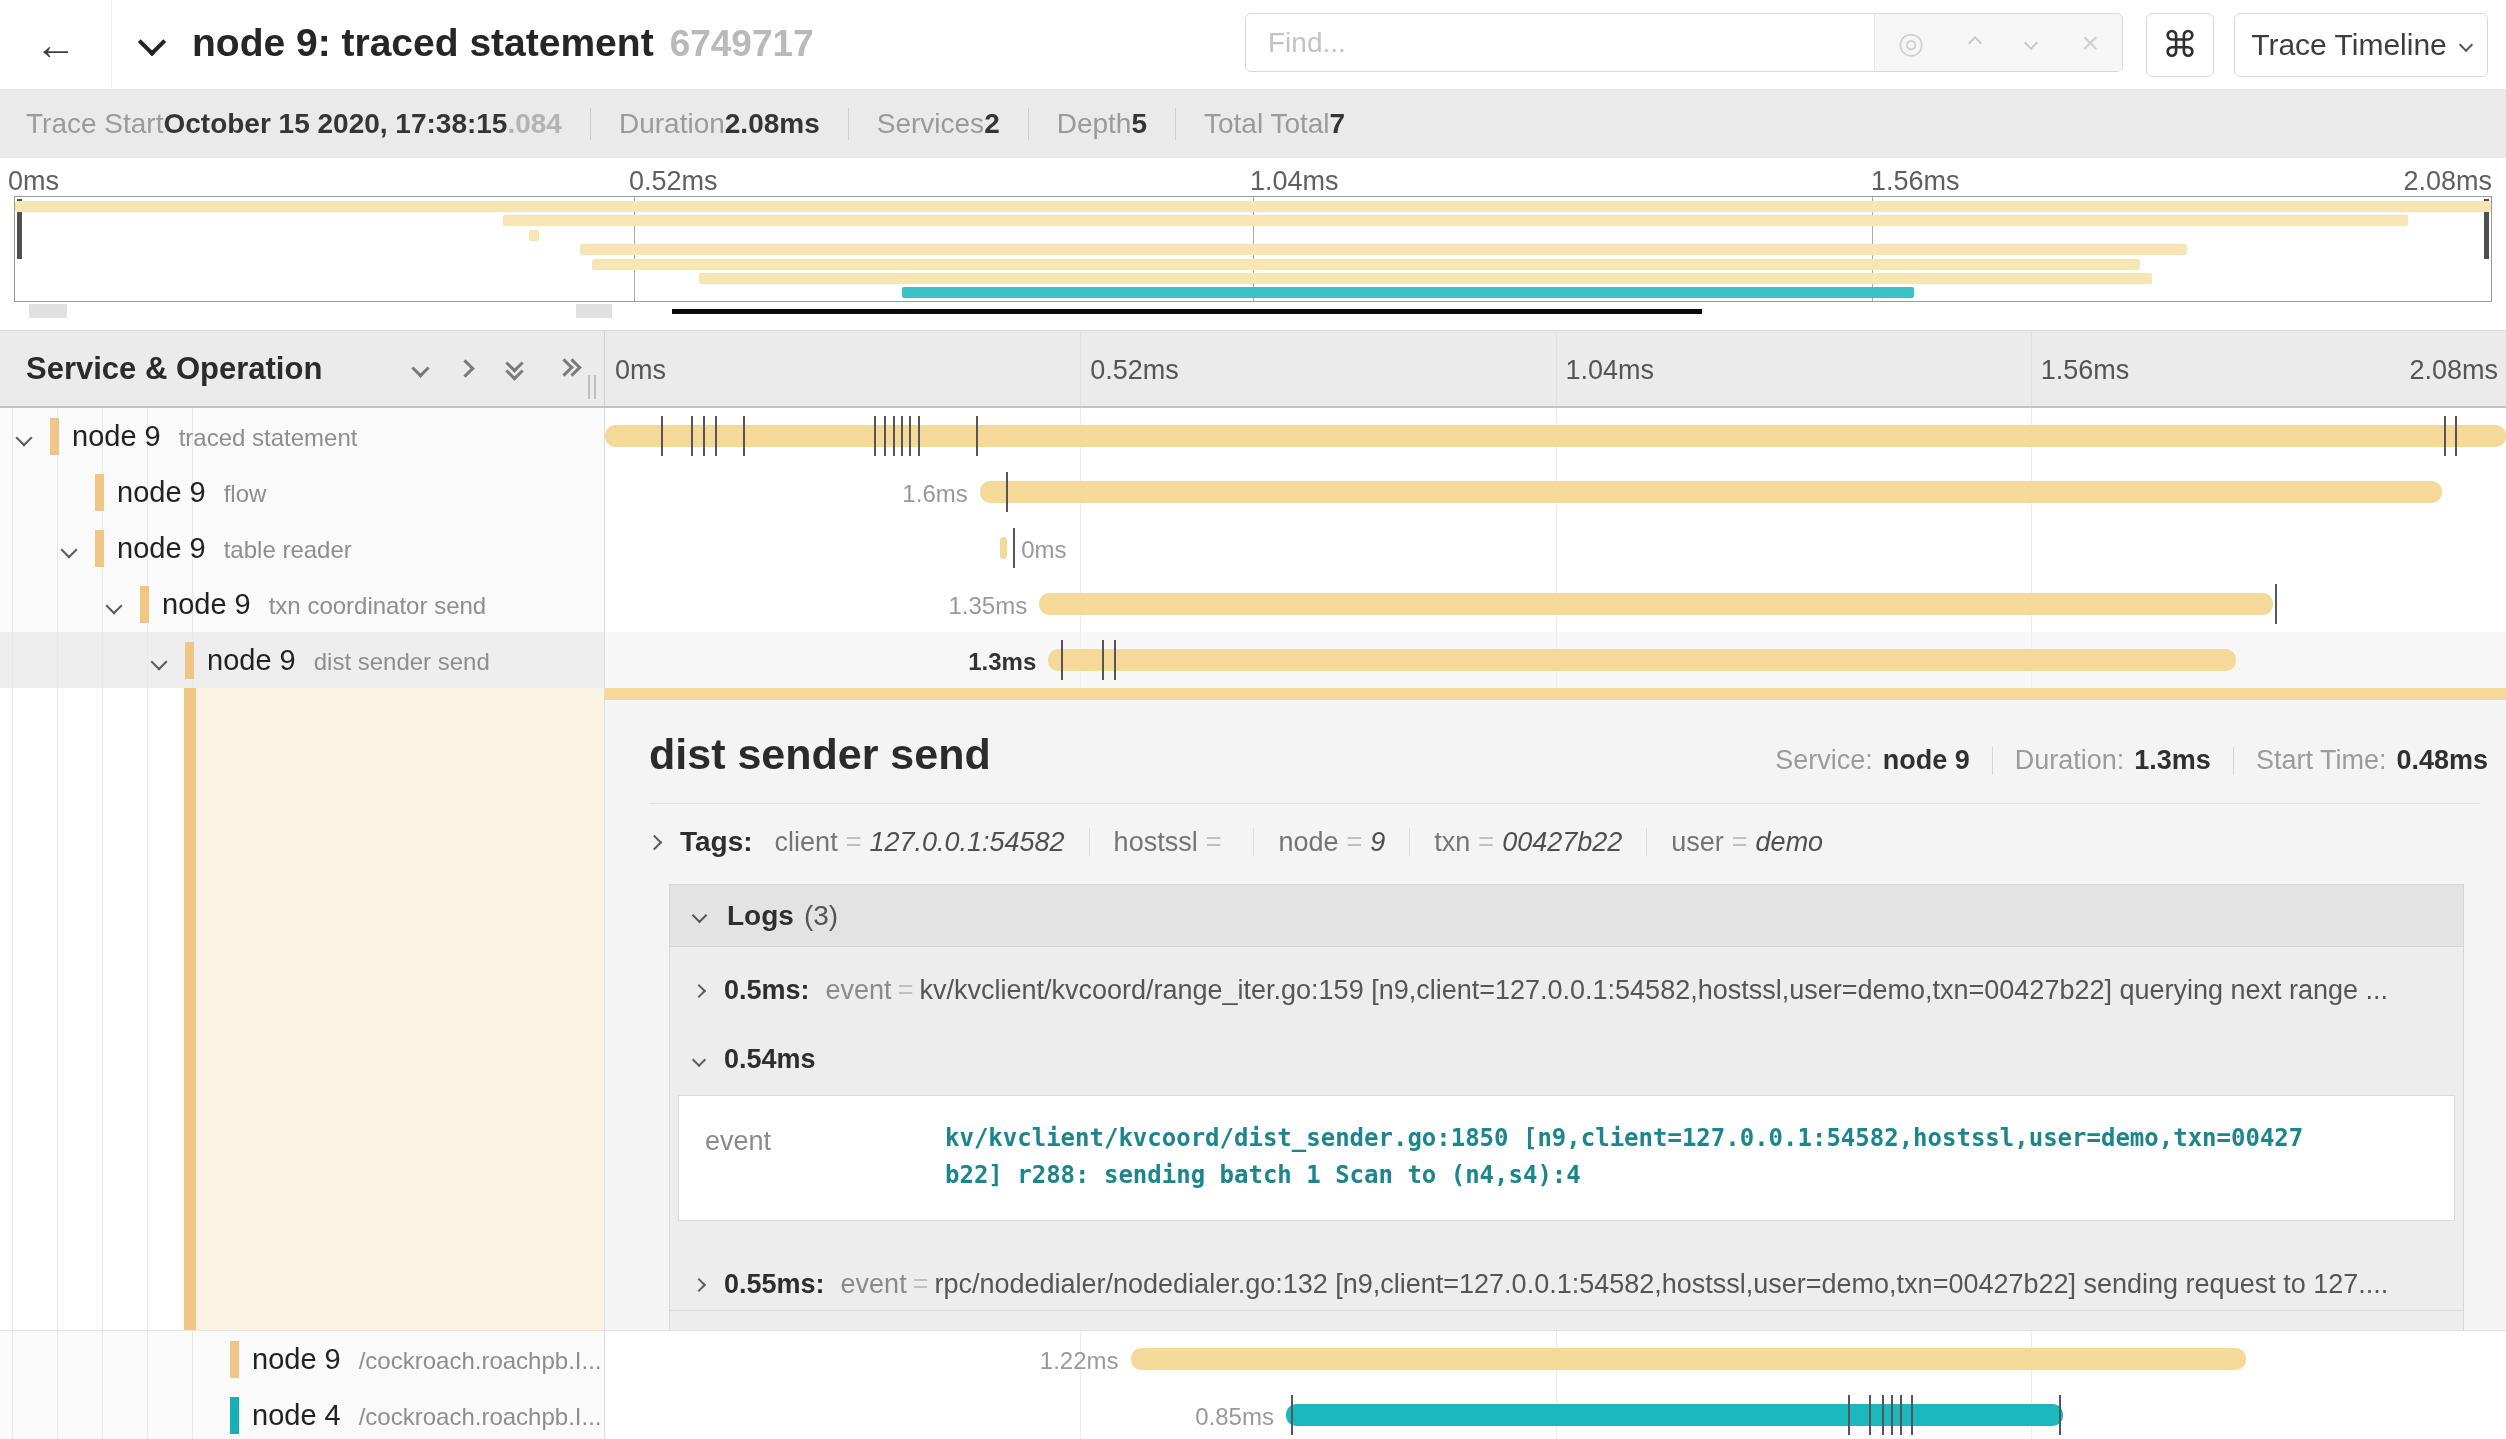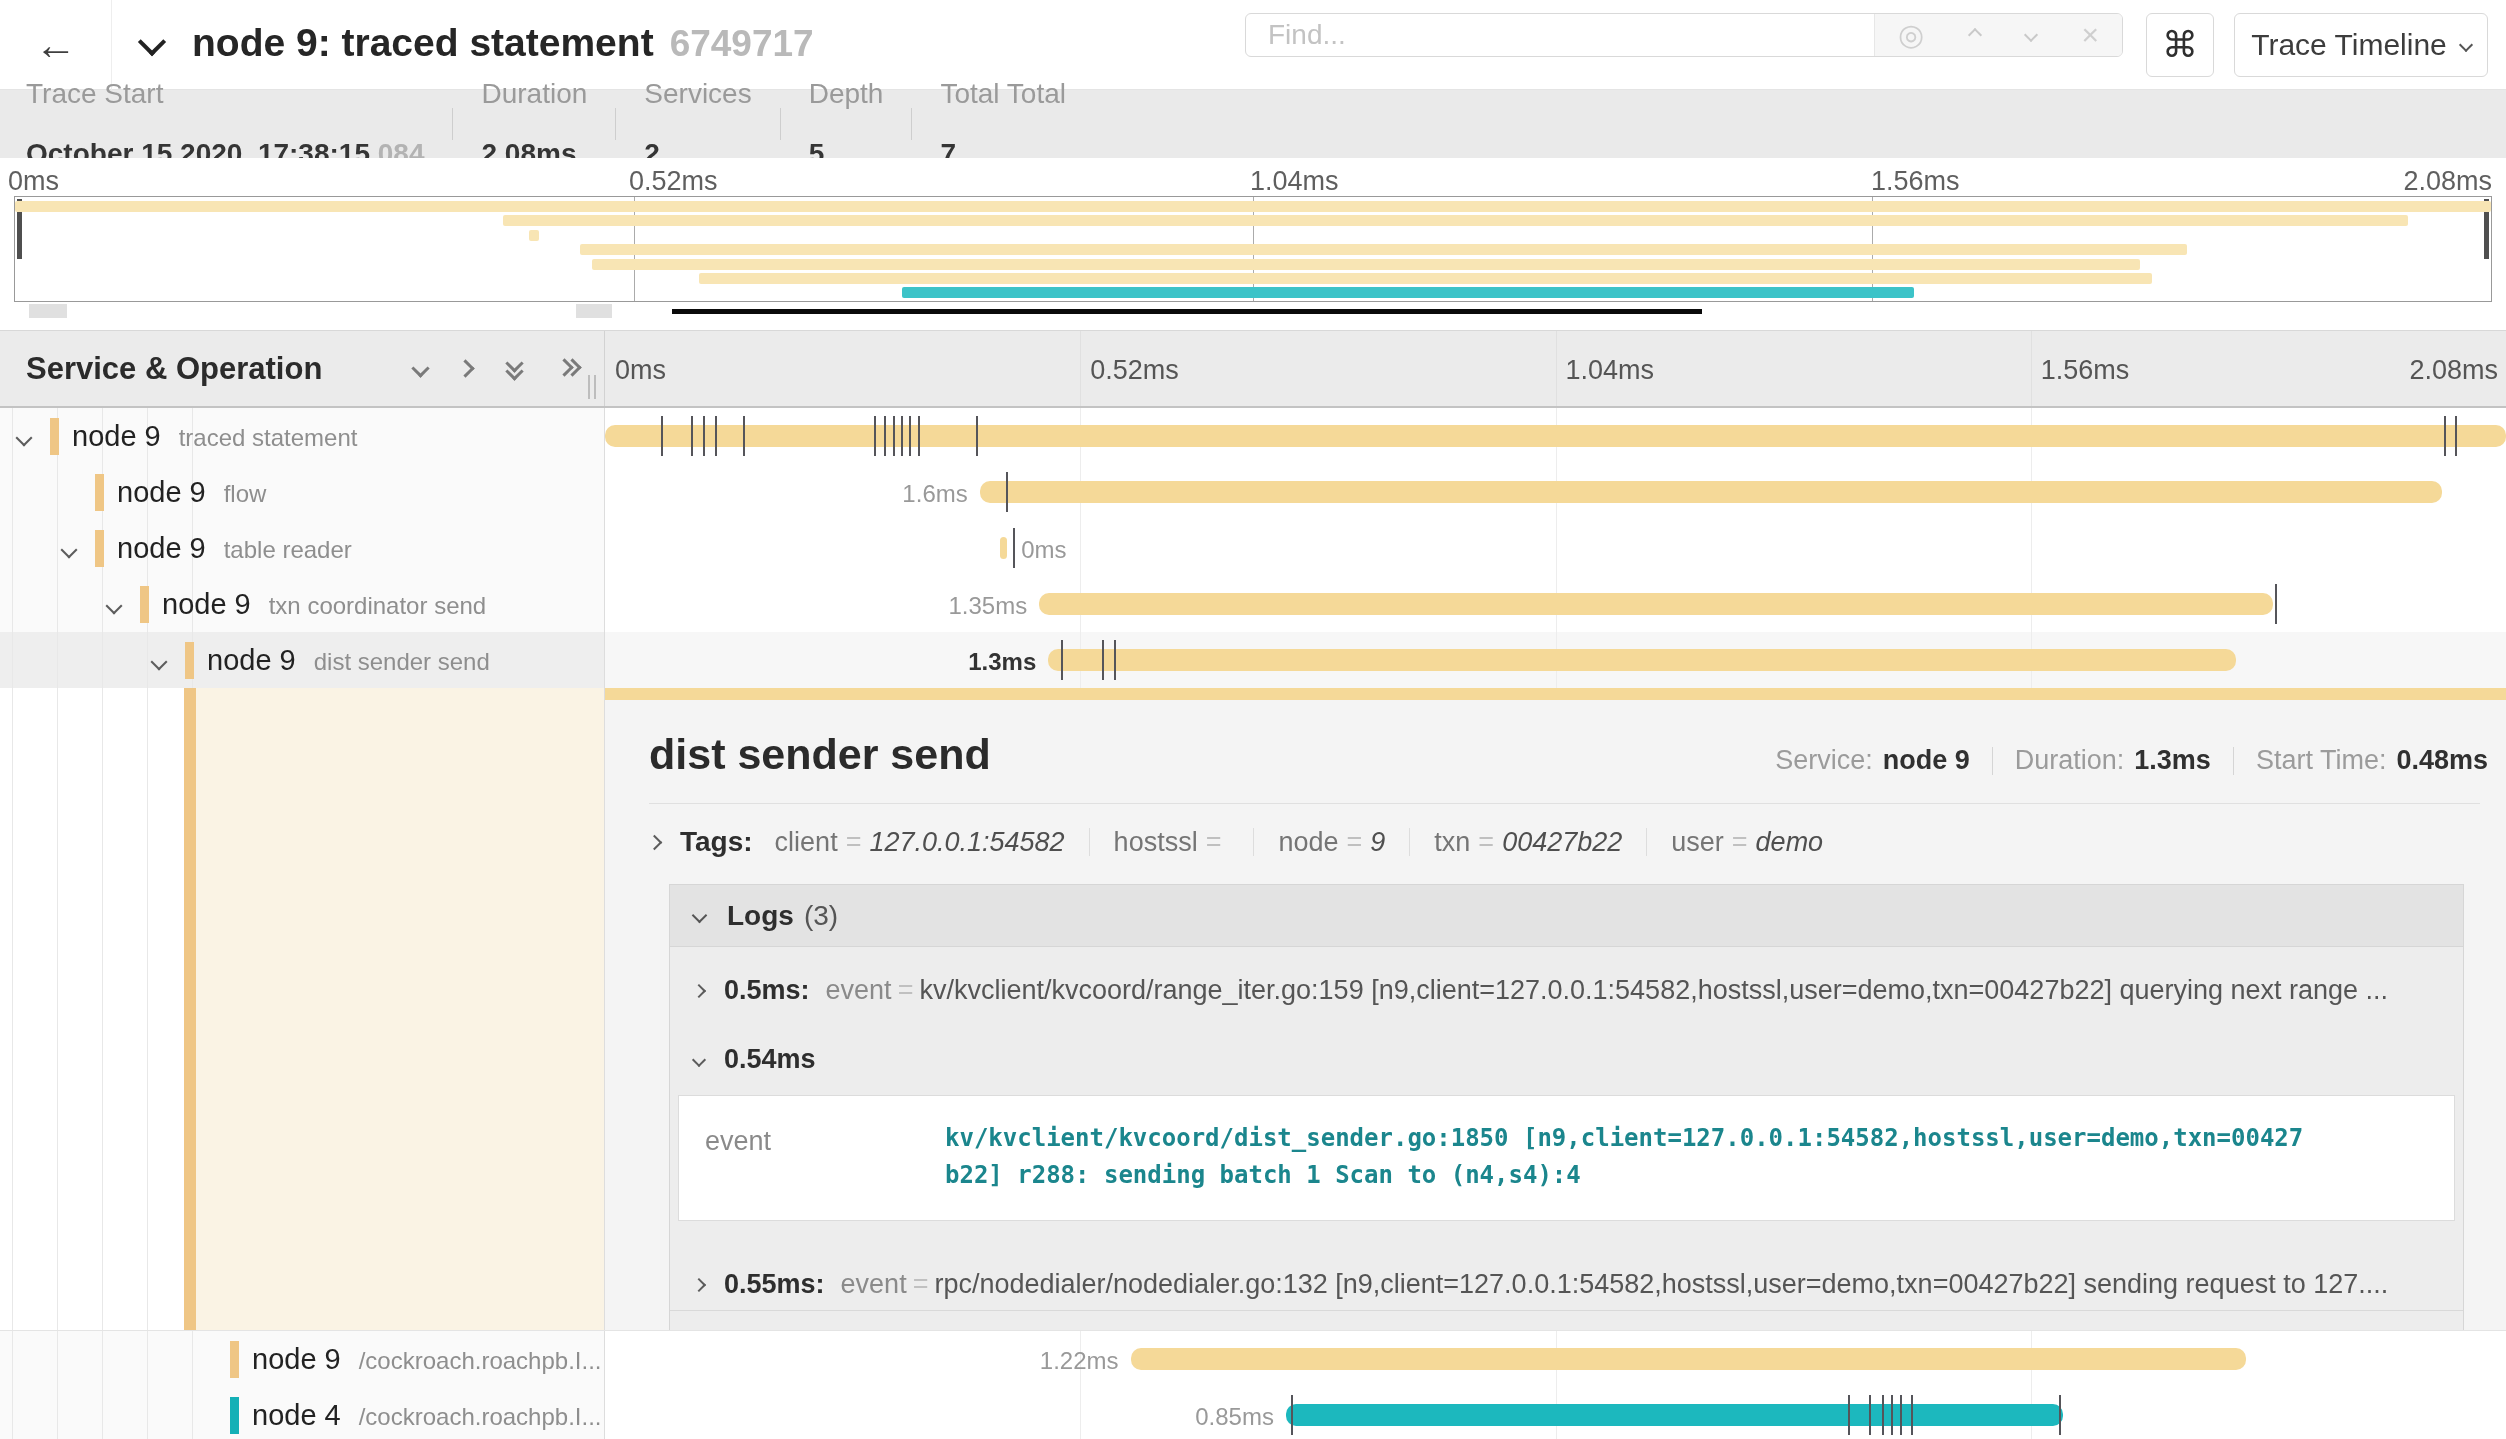--- a/index.html
+++ b/index.html
@@ -23,39 +23,39 @@
   .dblchev.down .chev:nth-child(1){ top:0; } .dblchev.down .chev:nth-child(2){ top:8px; }
   .dblchev.rightd .chev:nth-child(1){ top:4px; left:0; } .dblchev.rightd .chev:nth-child(2){ top:4px; left:8px; }
 
   
   .topbar { position:absolute; left:0; top:0; width:2506px; height:90px; background:#fff; border-bottom:1px solid #e4e4e4; }
   .back-btn { position:absolute; left:0; top:0; width:112px; height:90px; border-right:1px solid #eee;
     display:flex; align-items:center; justify-content:center; font-size:42px; color:#3f3f3f; cursor:pointer; }
   .title-chevron { position:absolute; left:142px; top:32px; }
   .page-title { position:absolute; left:192px; top:21px; font-size:39px; font-weight:bold; color:#262626; white-space:nowrap; }
   .trace-id { font-weight:bold; color:#b9b9b9; margin-left:16px; font-size:37px; }
-  .find-wrap { position:absolute; left:1245px; top:13px; width:878px; height:44px; border:1px solid #d9d9d9;
+  .find-wrap { position:absolute; left:1245px; top:13px; width:878px; height:59px; border:1px solid #d9d9d9;
     border-radius:6px; background:#fff; display:flex; overflow:hidden; }
   .find-input { flex:1; border:none; outline:none; font-size:28px; padding:0 22px; color:#444;
     font-family:"Liberation Sans", sans-serif; background:transparent; }
   .find-input::placeholder { color:#c3c3c3; }
   .find-tools { width:248px; background:#f6f6f6; border-left:1px solid #e7e7e7;
     display:flex; align-items:center; justify-content:space-around; color:#cfcfcf; }
   .find-tools .glyph { font-size:30px; line-height:1; }
   .kbd-btn { position:absolute; left:2146px; top:13px; width:68px; height:64px; border:1px solid #d9d9d9;
     border-radius:6px; background:#fff; display:flex; align-items:center; justify-content:center;
     font-size:36px; color:#2f2f2f; cursor:pointer; }
   .view-btn { position:absolute; left:2234px; top:13px; width:254px; height:64px; border:1px solid #d9d9d9;
     border-radius:6px; background:#fff; display:flex; align-items:center; justify-content:center; gap:14px;
     font-size:30px; color:#3d3d3d; cursor:pointer; }
 
   
   .summarybar { position:absolute; left:0; top:90px; width:2506px; height:68px; background:#eaeaea;
     display:flex; align-items:center; padding-left:26px; font-size:28px; color:#9a9a9a; }
-  .sum-item { display:flex; align-items:baseline; gap:28px; white-space:nowrap;flex-direction:column; }
+  .sum-item { display:flex; align-items:baseline; gap:0; white-space:nowrap; }
   .sum-item b { color:#353535; }
   .sum-item .suffix { color:#b3b3b3; font-weight:bold; }
   .sum-sep { width:1px; height:32px; background:#cecece; margin:0 28px; align-self:center; }
 
   
   .minimap { position:absolute; left:0; top:158px; width:2506px; height:172px; background:#fff; }
   .mm-labels { position:absolute; left:8px; top:8px; width:2484px; height:30px; font-size:27px; color:#5f5f5f; }
   .mm-labels span { position:absolute; top:0; white-space:nowrap; }
   .mm-box { position:absolute; left:14px; top:38px; width:2478px; height:106px; border:1px solid #999;
     background:#fff; }

